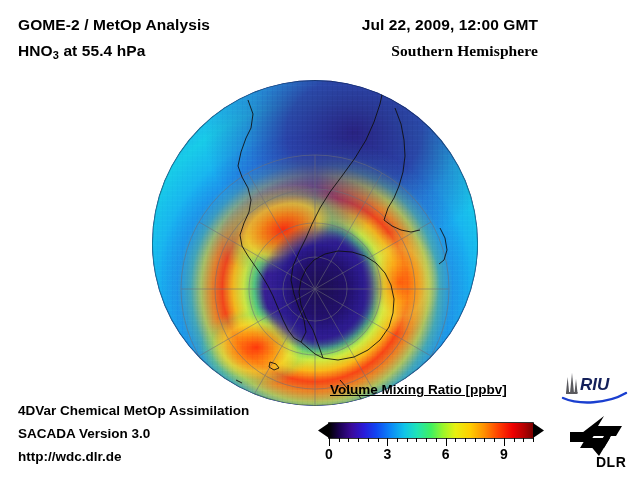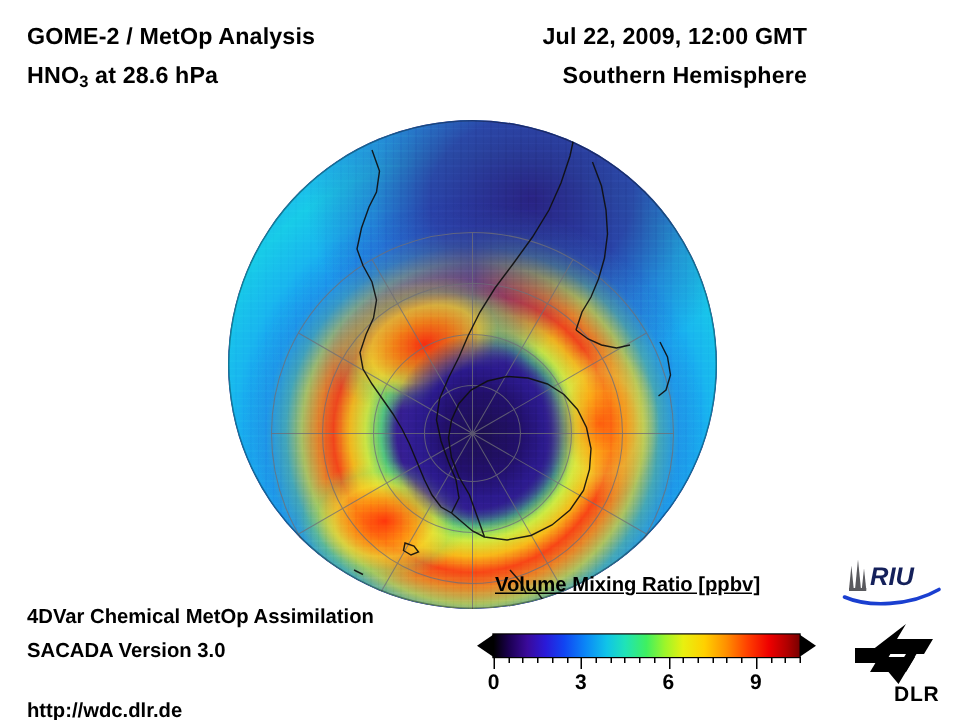--- a/index.html
+++ b/index.html
@@ -5,28 +5,28 @@
   html,body{margin:0;padding:0;background:#ffffff;}
   body{width:640px;height:480px;overflow:hidden;
        font-family:"Liberation Sans",sans-serif;color:#000;}
   #page{position:relative;width:556px;height:480px;background:#fff;}
 
   
   .hdr{position:absolute;font-weight:bold;font-size:15.5px;white-space:nowrap;letter-spacing:0.1px;}
   #title-line1{left:18px;top:16px;}
   #title-line2{left:18px;top:42px;}
   #date-line  {right:18px;top:16px;text-align:right;}
-  #hemi-line  {right:18px;top:42px;}
+  #hemi-line  {right:18px;top:42px;font-family:Liberation Serif, serif;}
   .sub{font-size:11px;vertical-align:-3px;}
 
   
   .ftr{position:absolute;left:18px;font-weight:bold;font-size:13.5px;white-space:nowrap;}
   #ftr1{top:403px;}
   #ftr2{top:426px;}
-  #ftr3{top:466px;}
+  #ftr3{top:449px;}
 
   
   #globe-wrap{position:absolute;left:152px;top:80px;width:326px;height:326px;}
   #globe{position:absolute;inset:0;border-radius:50%;overflow:hidden;
          background:#2a1a7a;}
   .layer{position:absolute;inset:0;border-radius:50%;}
 
   
   #base{background:
      radial-gradient(circle at 50% 64%,
@@ -128,21 +128,21 @@
   #riu-logo{position:absolute;left:559px;top:371px;width:70px;height:34px;}
   #dlr-logo{position:absolute;left:566px;top:414px;width:68px;height:56px;}
 </style>
 </head>
 <body>
 
 <div id="page">
 
   <div class="hdr" id="title-line1">GOME-2 / MetOp Analysis</div>
 
-  <div class="hdr" id="title-line2"><span>HNO</span><span class="sub">3</span><span> at 28.6 hPa</span></div>
+  <div class="hdr" id="title-line2"><span>HNO</span><span class="sub">3</span><span> at 55.4 hPa</span></div>
 
   <div class="hdr" id="date-line">Jul 22, 2009, 12:00 GMT</div>
   <div class="hdr" id="hemi-line">Southern Hemisphere</div>
 
   <div id="globe-wrap">
     <div id="globe">
       <div class="layer" id="base"></div>
       <div class="layer" id="cap"></div>
       <div class="layer" id="ring"></div>
       <div class="layer" id="lobe1"></div>

